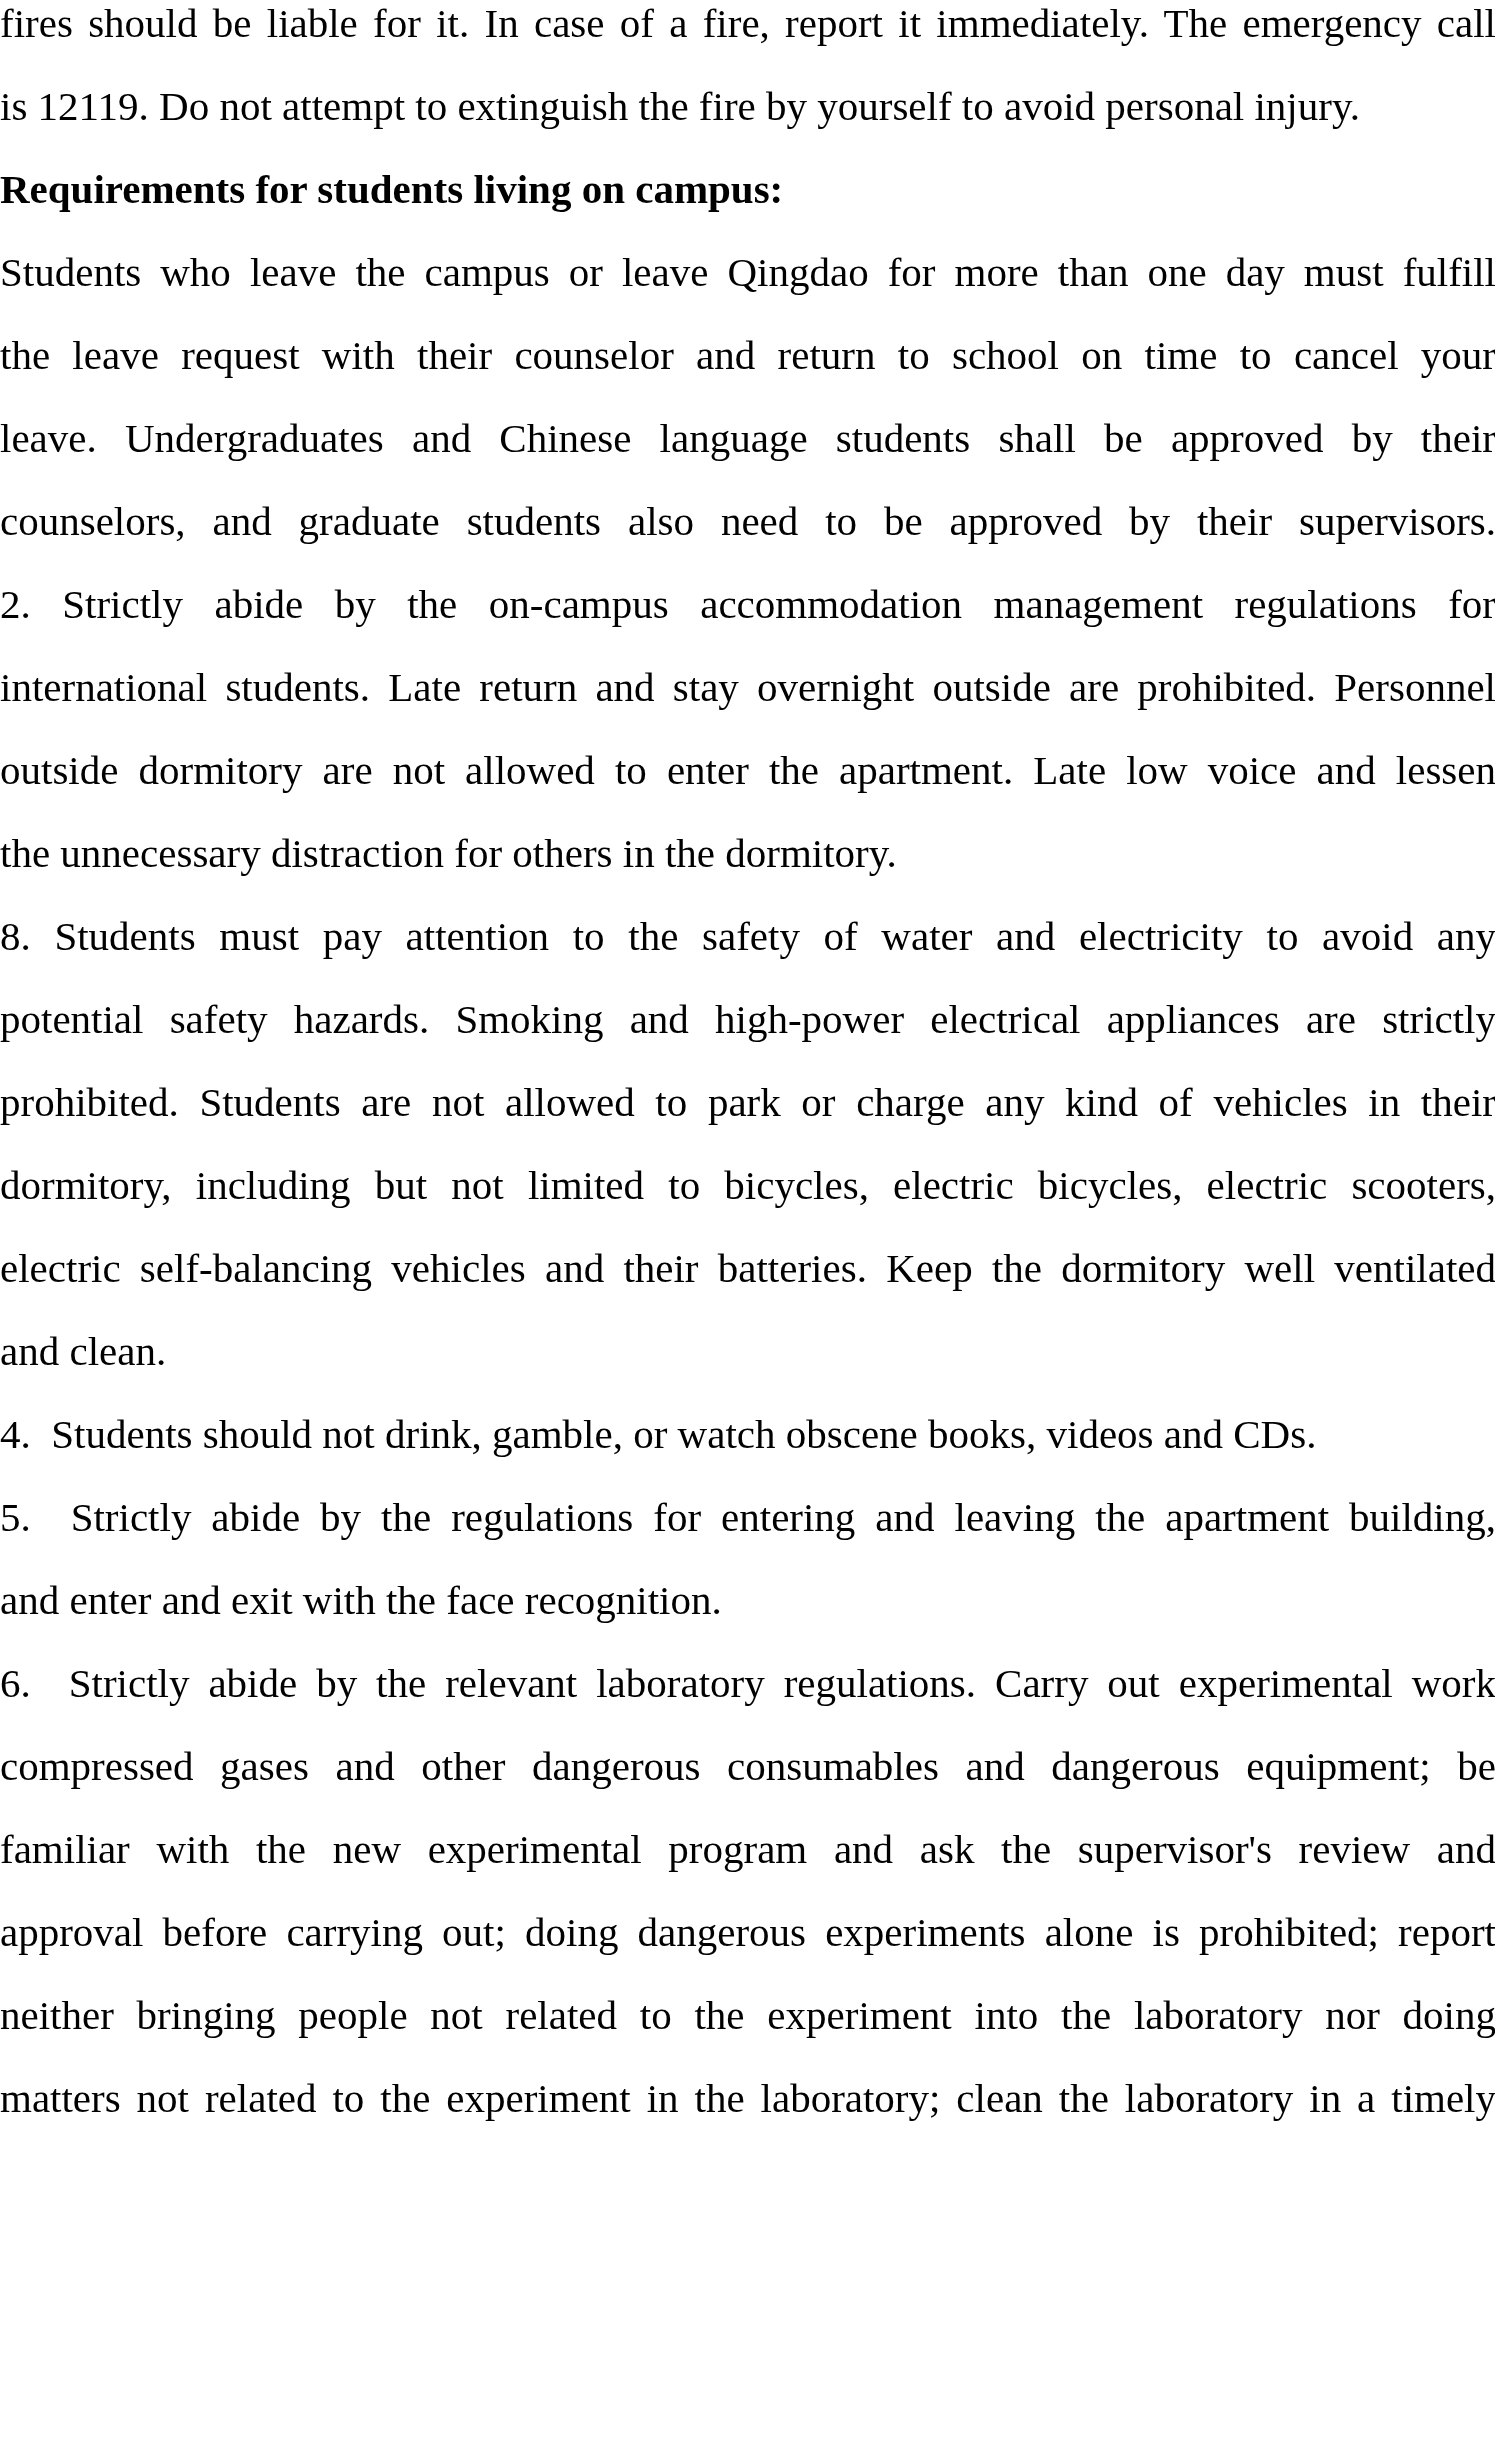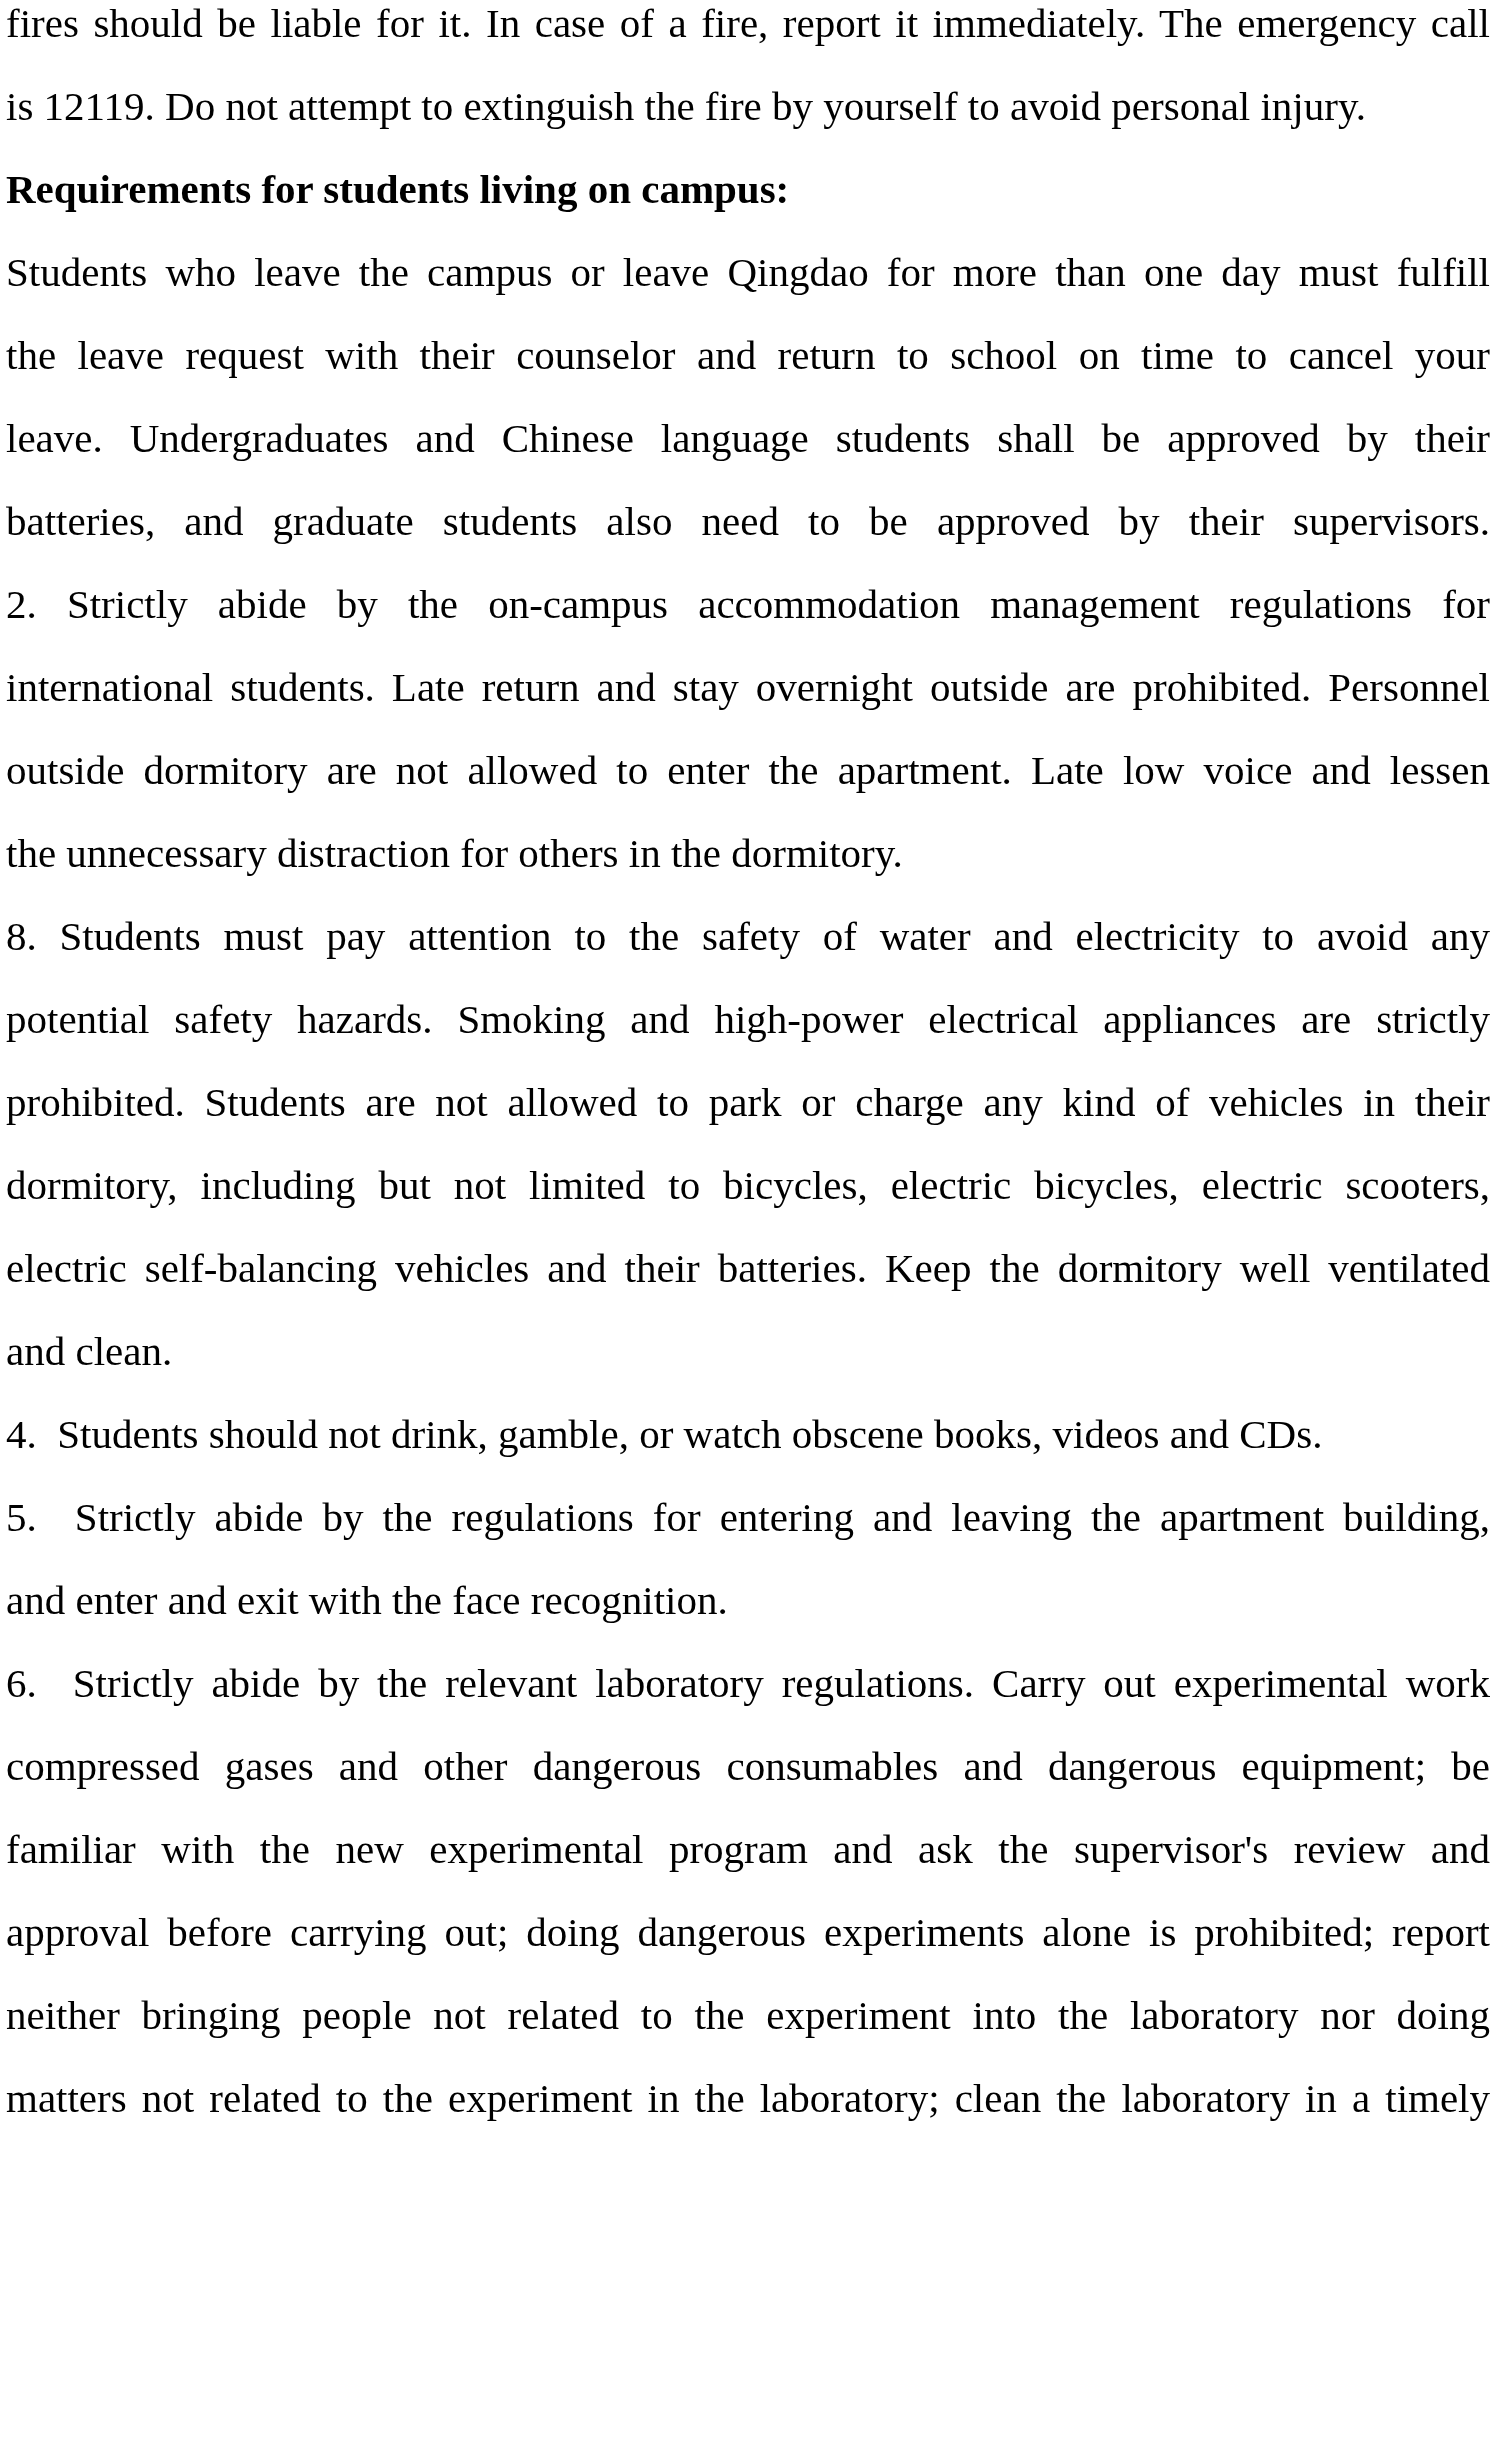--- a/index.html
+++ b/index.html
@@ -9,21 +9,21 @@
   }
   body {
     width: 1496px;
     height: 2462px;
     overflow: hidden;
   }
   .page {
     box-sizing: border-box;
     width: 1496px;
     height: 2462px;
-    padding: 0 6px;
+    padding: 0 0;
     overflow: hidden;
     background: #ffffff;
   }
   .textblock {
     margin-top: -18px;
     font-family: "Liberation Serif", "DejaVu Serif", serif;
     font-size: 41px;
     color: #000000;
     font-kerning: normal;
   }
@@ -50,21 +50,21 @@
 <body>
 
 <div class="page">
   <div class="textblock">
       <div class="line justify">fires should be liable for it. In case of a fire, report it immediately. The emergency call</div>
       <div class="line left">is 12119. Do not attempt to extinguish the fire by yourself to avoid personal injury.</div>
       <div class="line left bold">Requirements for students living on campus:</div>
       <div class="line justify">Students who leave the campus or leave Qingdao for more than one day must fulfill</div>
       <div class="line justify">the leave request with their counselor and return to school on time to cancel your</div>
       <div class="line justify">leave. Undergraduates and Chinese language students shall be approved by their</div>
-      <div class="line justify">batteries, and graduate students also need to be approved by their supervisors.</div>
+      <div class="line justify">counselors, and graduate students also need to be approved by their supervisors.</div>
       <div class="line justify">2. Strictly abide by the on-campus accommodation management regulations for</div>
       <div class="line justify">international students. Late return and stay overnight outside are prohibited. Personnel</div>
       <div class="line justify">outside dormitory are not allowed to enter the apartment. Late low voice and lessen</div>
       <div class="line left">the unnecessary distraction for others in the dormitory.</div>
       <div class="line justify">8. Students must pay attention to the safety of water and electricity to avoid any</div>
       <div class="line justify">potential safety hazards. Smoking and high-power electrical appliances are strictly</div>
       <div class="line justify">prohibited. Students are not allowed to park or charge any kind of vehicles in their</div>
       <div class="line justify">dormitory, including but not limited to bicycles, electric bicycles, electric scooters,</div>
       <div class="line justify">electric self-balancing vehicles and their batteries. Keep the dormitory well ventilated</div>
       <div class="line left">and clean.</div>

